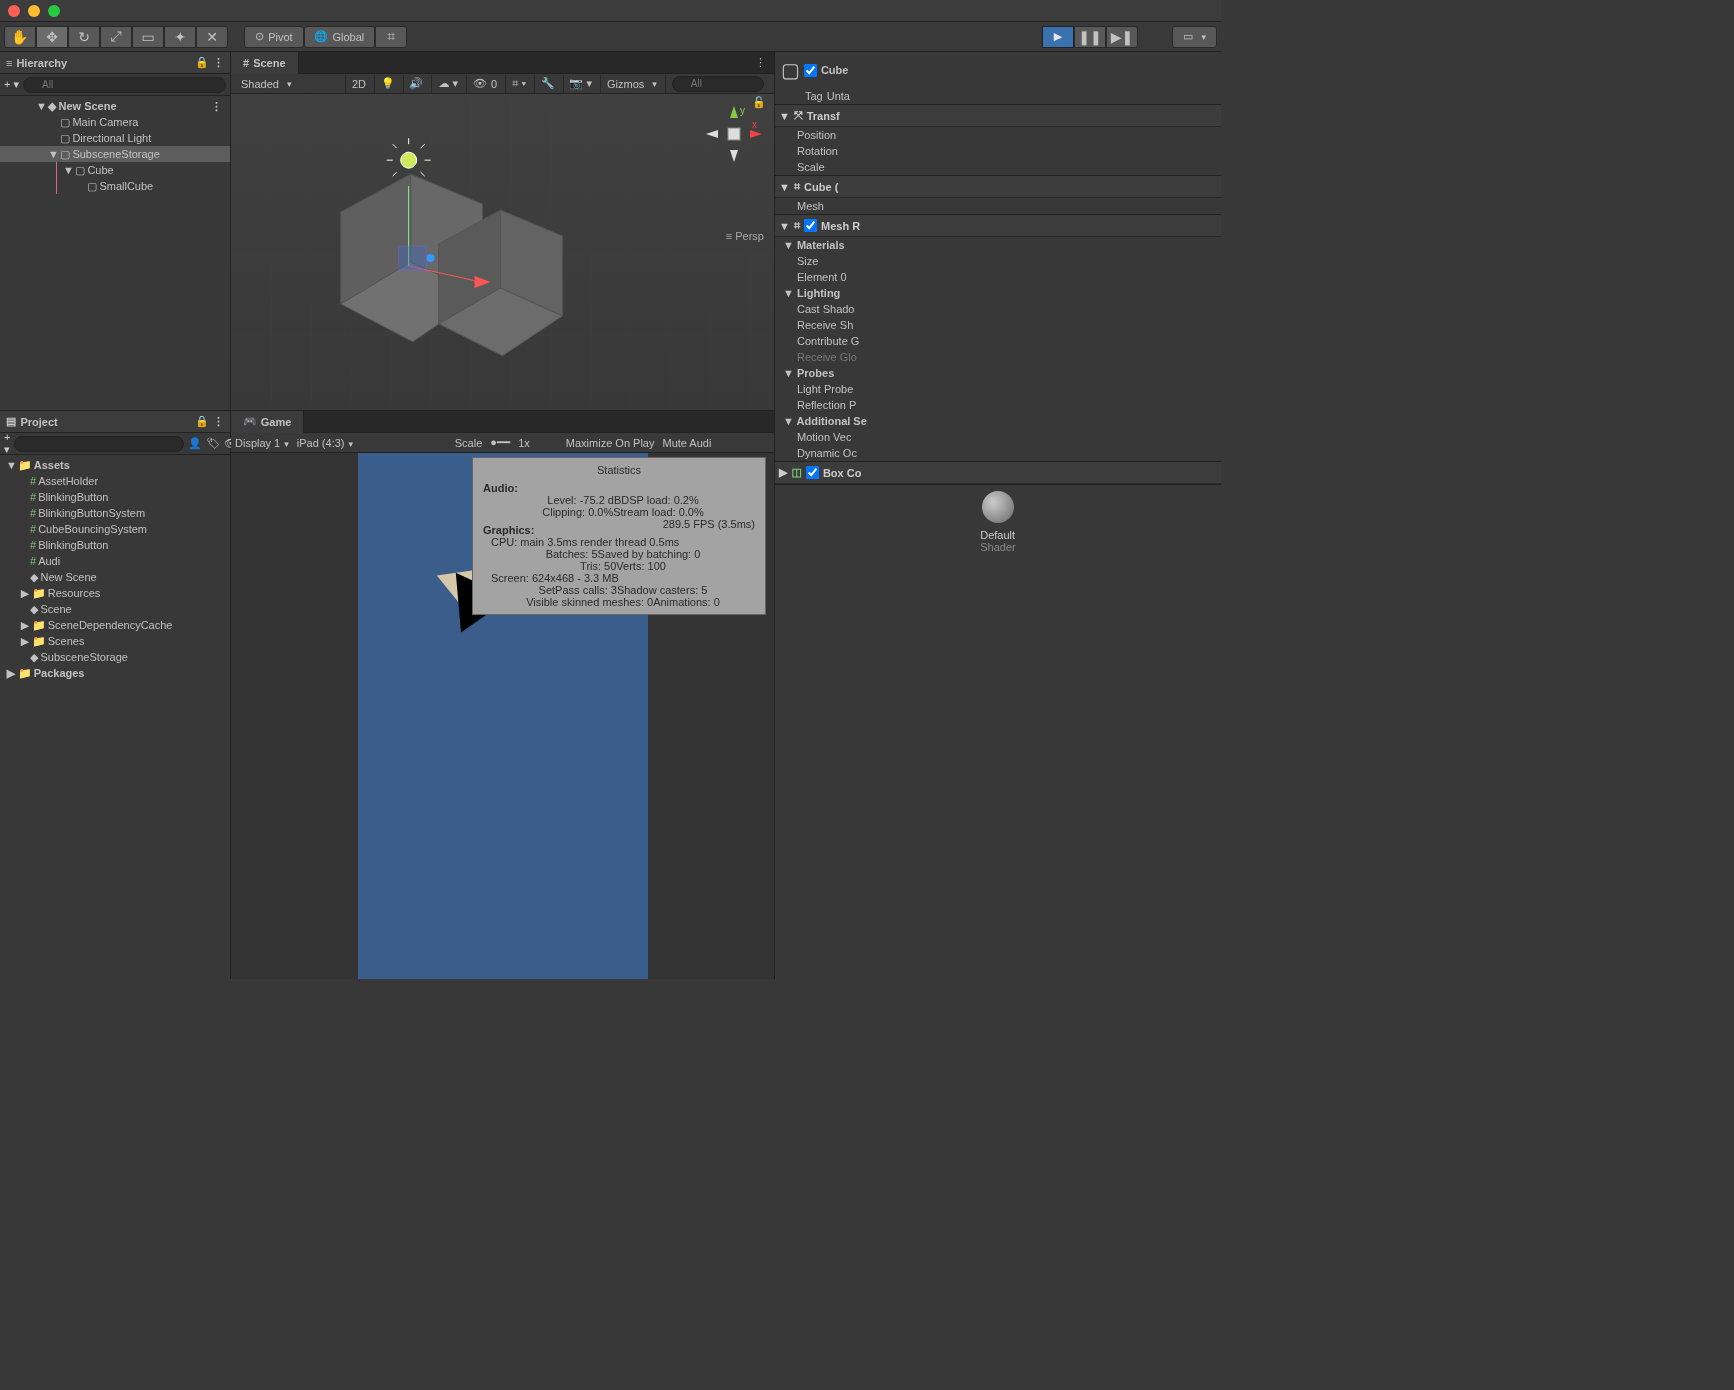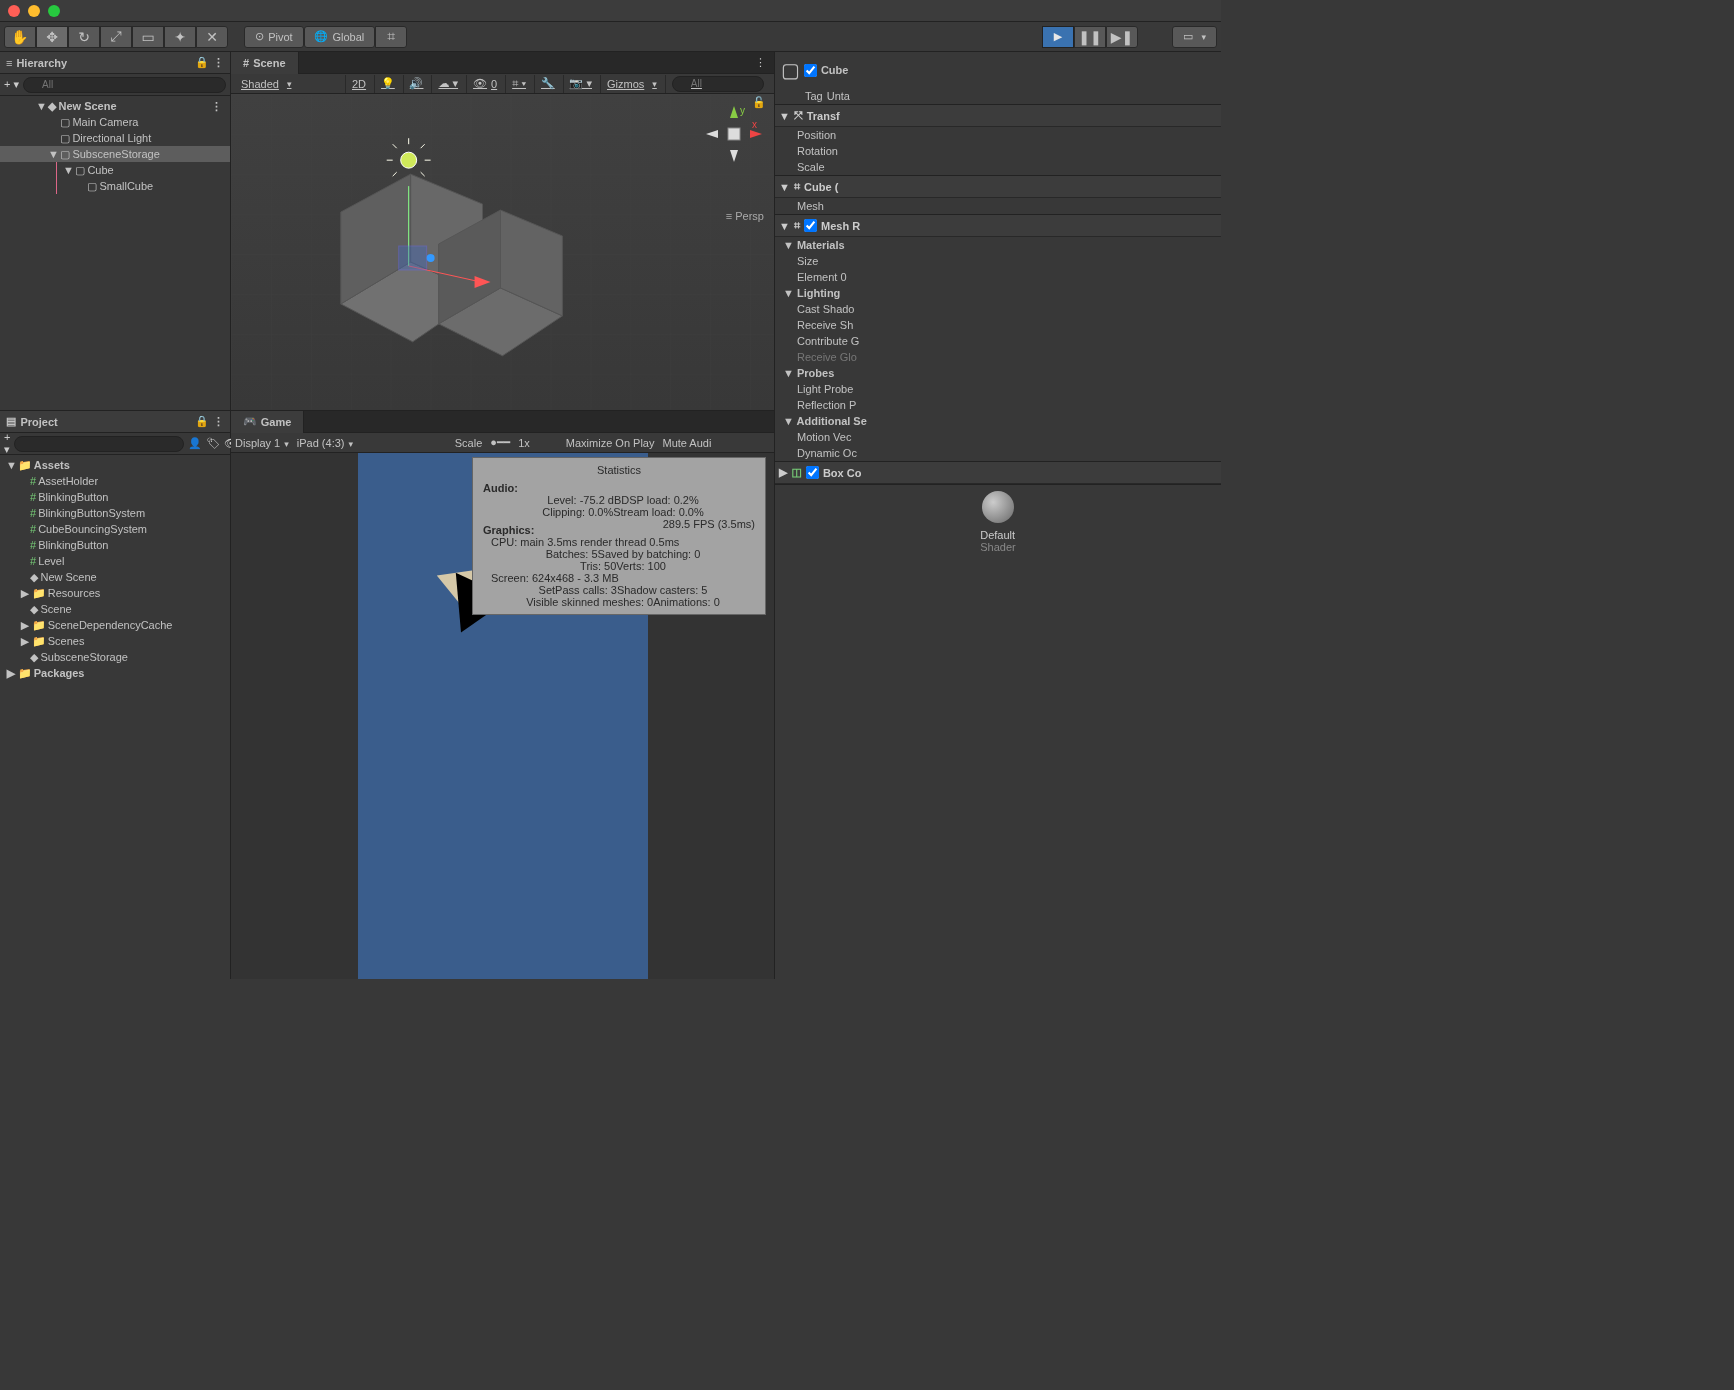--- a/index.html
+++ b/index.html
@@ -45,21 +45,21 @@
 
 .hierarchy { flex: 0 0 358px; }
 .project { flex: 1; border-top: 1px solid #222; }
 
 
 .center-col { display: flex; flex-direction: column; border-right: 1px solid #222; }
 .scene-panel { flex: 0 0 358px; display: flex; flex-direction: column; }
 .scene-tab-row { height: 22px; background: #282828; display: flex; align-items: center; border-bottom: 1px solid #222; }
 .tab { height: 22px; padding: 0 12px; display: flex; align-items: center; gap: 4px; background: #3c3c3c; color: #c2c2c2; font-weight: bold; border-right: 1px solid #222; }
 .scene-toolbar { height: 20px; background: #393939; display: flex; align-items: center; padding: 0 4px; gap: 2px; border-bottom: 1px solid #222; font-size: 11px; color: #c2c2c2; }
-.scene-toolbar .seg { padding: 0 6px; height: 18px; display: flex; align-items: center; border-left: 1px solid #292929; gap: 4px; text-decoration: underline; }
+.scene-toolbar .seg { padding: 0 6px; height: 18px; display: flex; align-items: center; border-left: 1px solid #292929; gap: 4px; }
 .scene-view { flex: 1; background: linear-gradient(#404040, #383838); position: relative; overflow: hidden; }
 
 .game-panel { flex: 1; display: flex; flex-direction: column; border-top: 1px solid #222; }
 .game-toolbar { height: 20px; background: #393939; display: flex; align-items: center; padding: 0 4px; gap: 8px; border-bottom: 1px solid #222; font-size: 11px; color: #c2c2c2; }
 .game-view { flex: 1; background: #333; position: relative; display: flex; justify-content: center; overflow: hidden; }
 .game-canvas { width: 290px; height: 100%; background: #3a5d8c; position: relative; }
 .game-tri { position: absolute; left: 84px; top: 130px; width: 0; height: 0; border-left: 30px solid transparent; border-right: 30px solid transparent; border-top: 52px solid #000; transform: rotate(25deg); }
 .game-tri2 { position: absolute; left: 82px; top: 118px; width: 0; height: 0; border-left: 30px solid transparent; border-right: 30px solid transparent; border-top: 50px solid #d5c8a8; transform: rotate(-8deg); }
 
 
@@ -71,21 +71,21 @@
 
 
 .stats-panel { position: absolute; right: 8px; top: 4px; width: 294px; background: #a3a3a3; border: 1px solid #666; color: #2a2a2a; padding: 6px 10px; font-size: 11px; }
 .stats-title { text-align: center; font-size: 11px; margin-bottom: 6px; }
 .stats-label { font-weight: bold; margin-top: 6px; }
 .stats-row { display: flex; justify-content: space-between; }
 .stats-line { padding-left: 8px; justify-content: center; }
 
 
 .view-gizmo { position: absolute; right: 10px; top: 10px; width: 60px; height: 60px; }
-.persp-label { position: absolute; right: 10px; top: 116px; color: #aaa; font-size: 11px; }
+.persp-label { position: absolute; right: 10px; top: 136px; color: #aaa; font-size: 11px; }
 
 
 svg { display: block; }
 .dropdown-arrow::after { content: "▾"; margin-left: 4px; font-size: 9px; }
 </style>
 </head>
 <body>
 
 <div class="title-bar">
   <div class="traffic-lights">
@@ -182,21 +182,21 @@
         <div class="tree-item" style="padding-left:30px;">
             <span style="color:#7c7;">#</span> 
             <span>CubeBouncingSystem</span>
           </div>
         <div class="tree-item" style="padding-left:30px;">
             <span style="color:#7c7;">#</span> 
             <span>BlinkingButton</span>
           </div>
         <div class="tree-item" style="padding-left:30px;">
             <span style="color:#7c7;">#</span> 
-            <span>Level</span>
+            <span>Audi</span>
           </div>
         <div class="tree-item" style="padding-left:30px;">◆ <span>New Scene</span></div>
         <div class="tree-item" style="padding-left:20px;"><span class="foldout">▶</span>📁 <span>Resources</span></div>
         <div class="tree-item" style="padding-left:30px;">◆ <span>Scene</span></div>
         <div class="tree-item" style="padding-left:20px;"><span class="foldout">▶</span>📁 <span>SceneDependencyCache</span></div>
         <div class="tree-item" style="padding-left:20px;"><span class="foldout">▶</span>📁 <span>Scenes</span></div>
         <div class="tree-item" style="padding-left:30px;">◆ <span>SubsceneStorage</span></div>
         <div class="tree-item bold" style="padding-left:6px;"><span class="foldout">▶</span>📁 <span>Packages</span></div>
       </div>
     </div>

